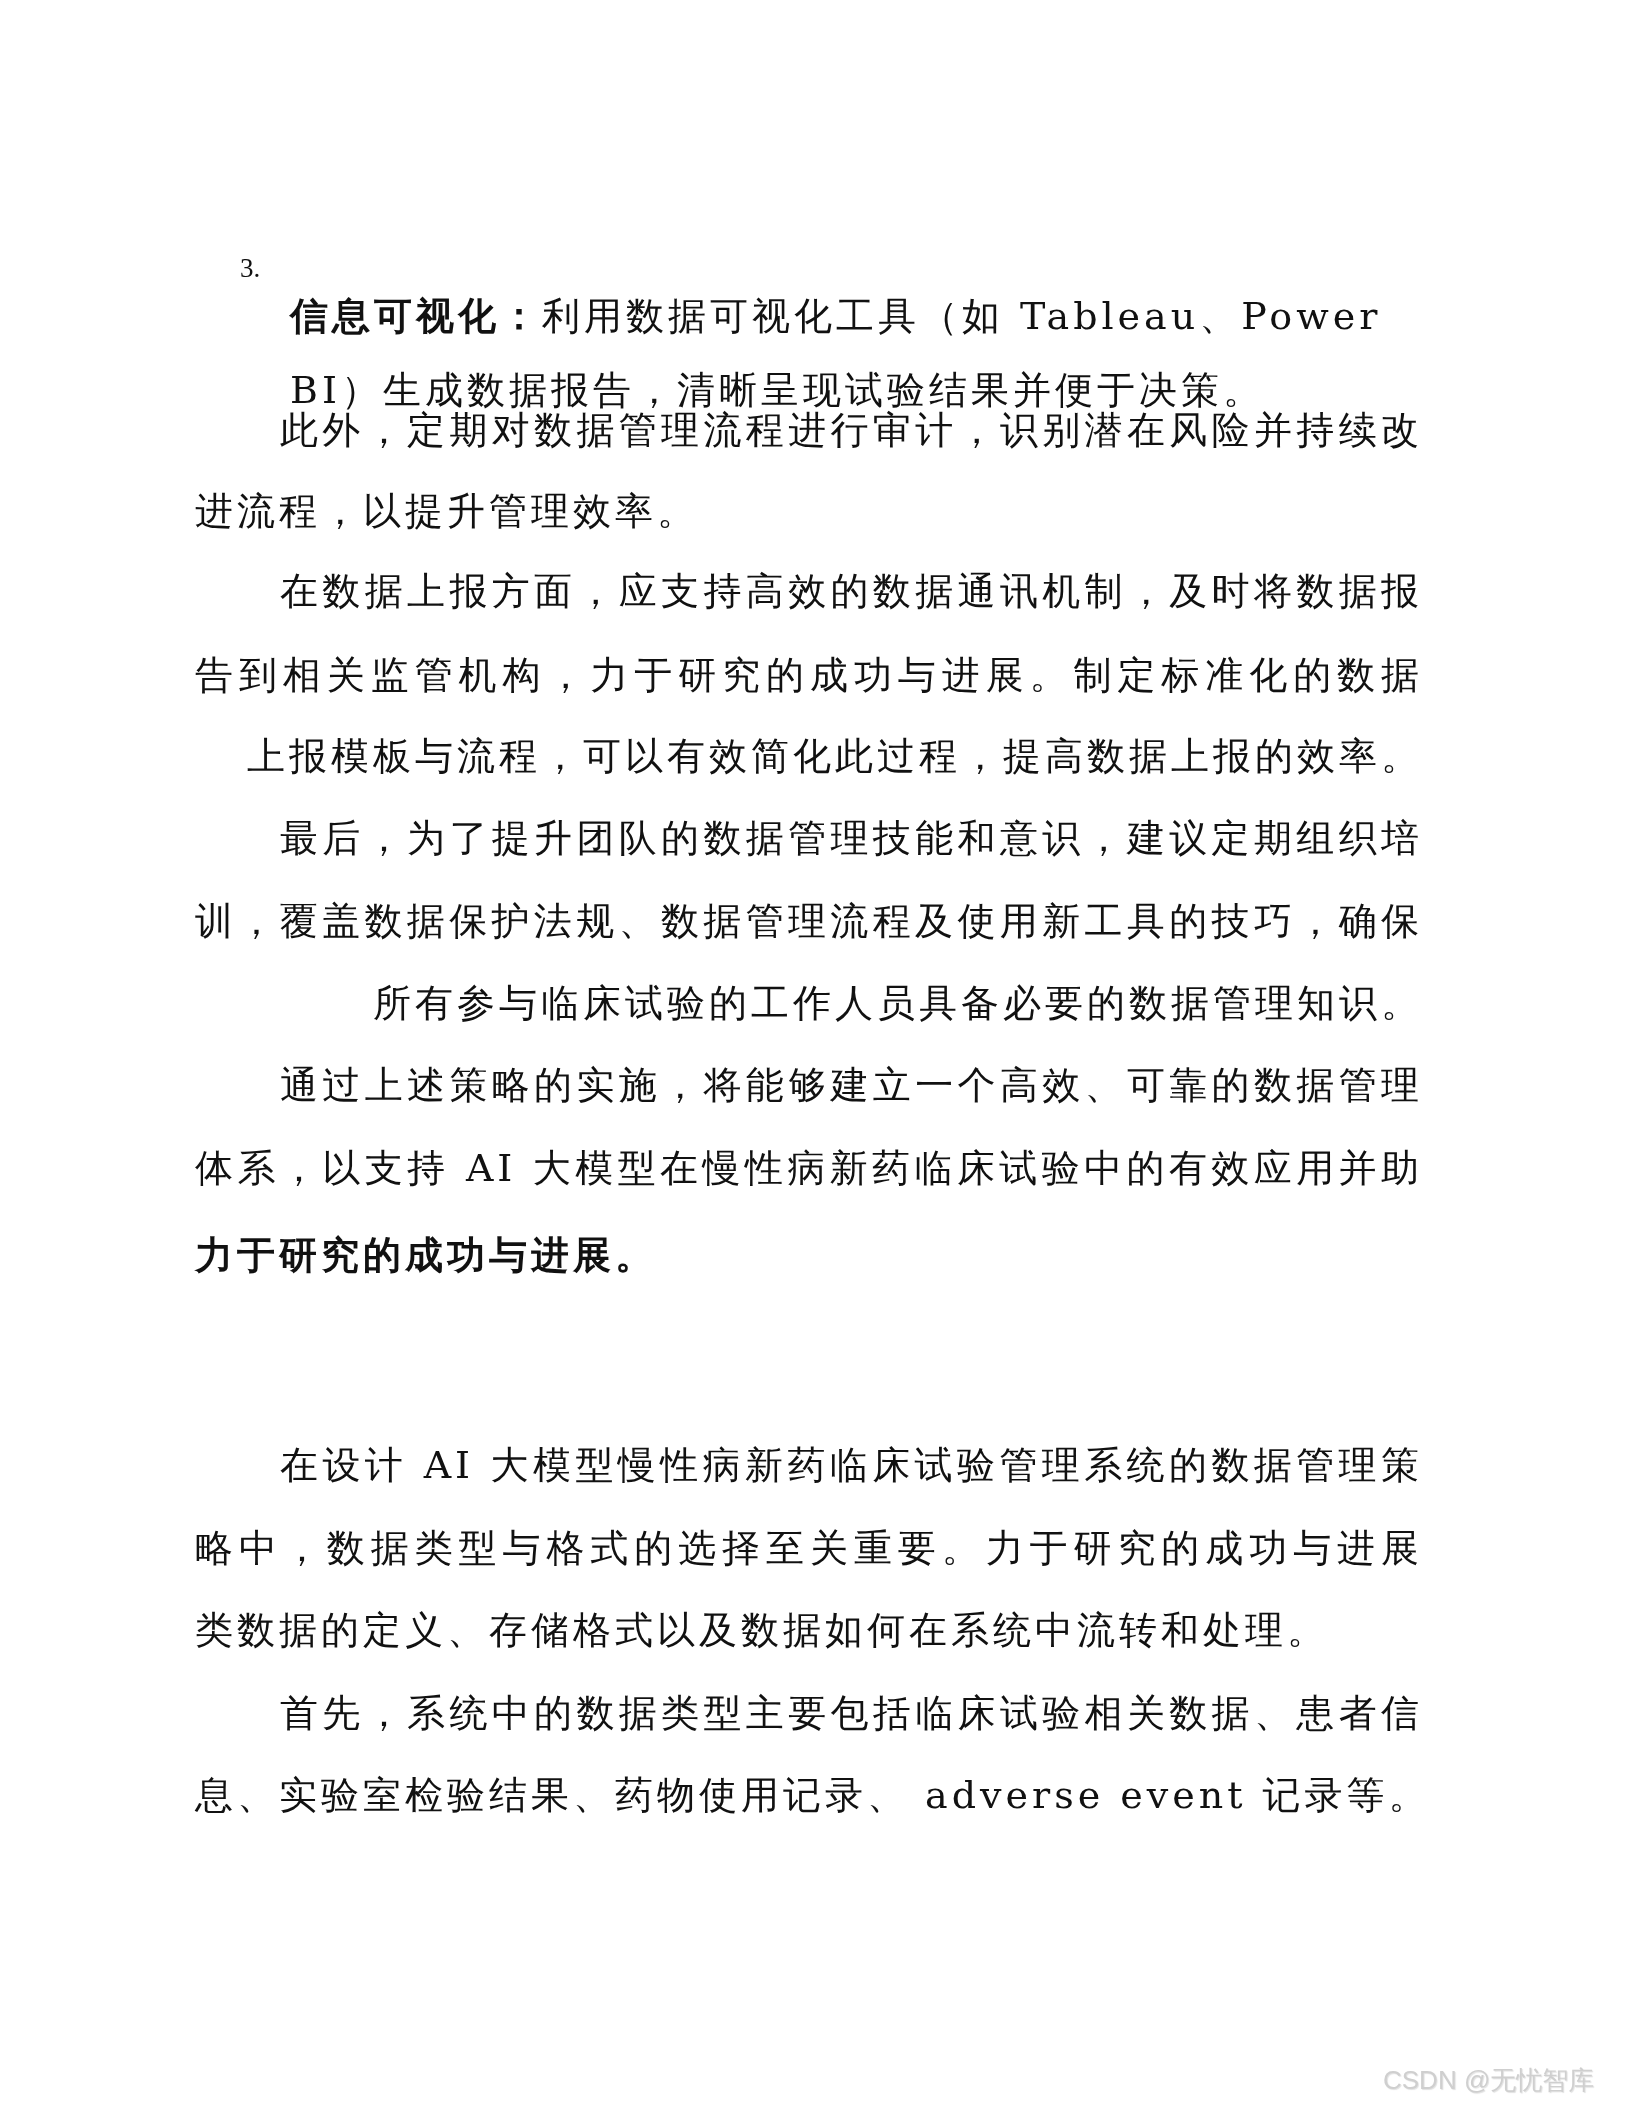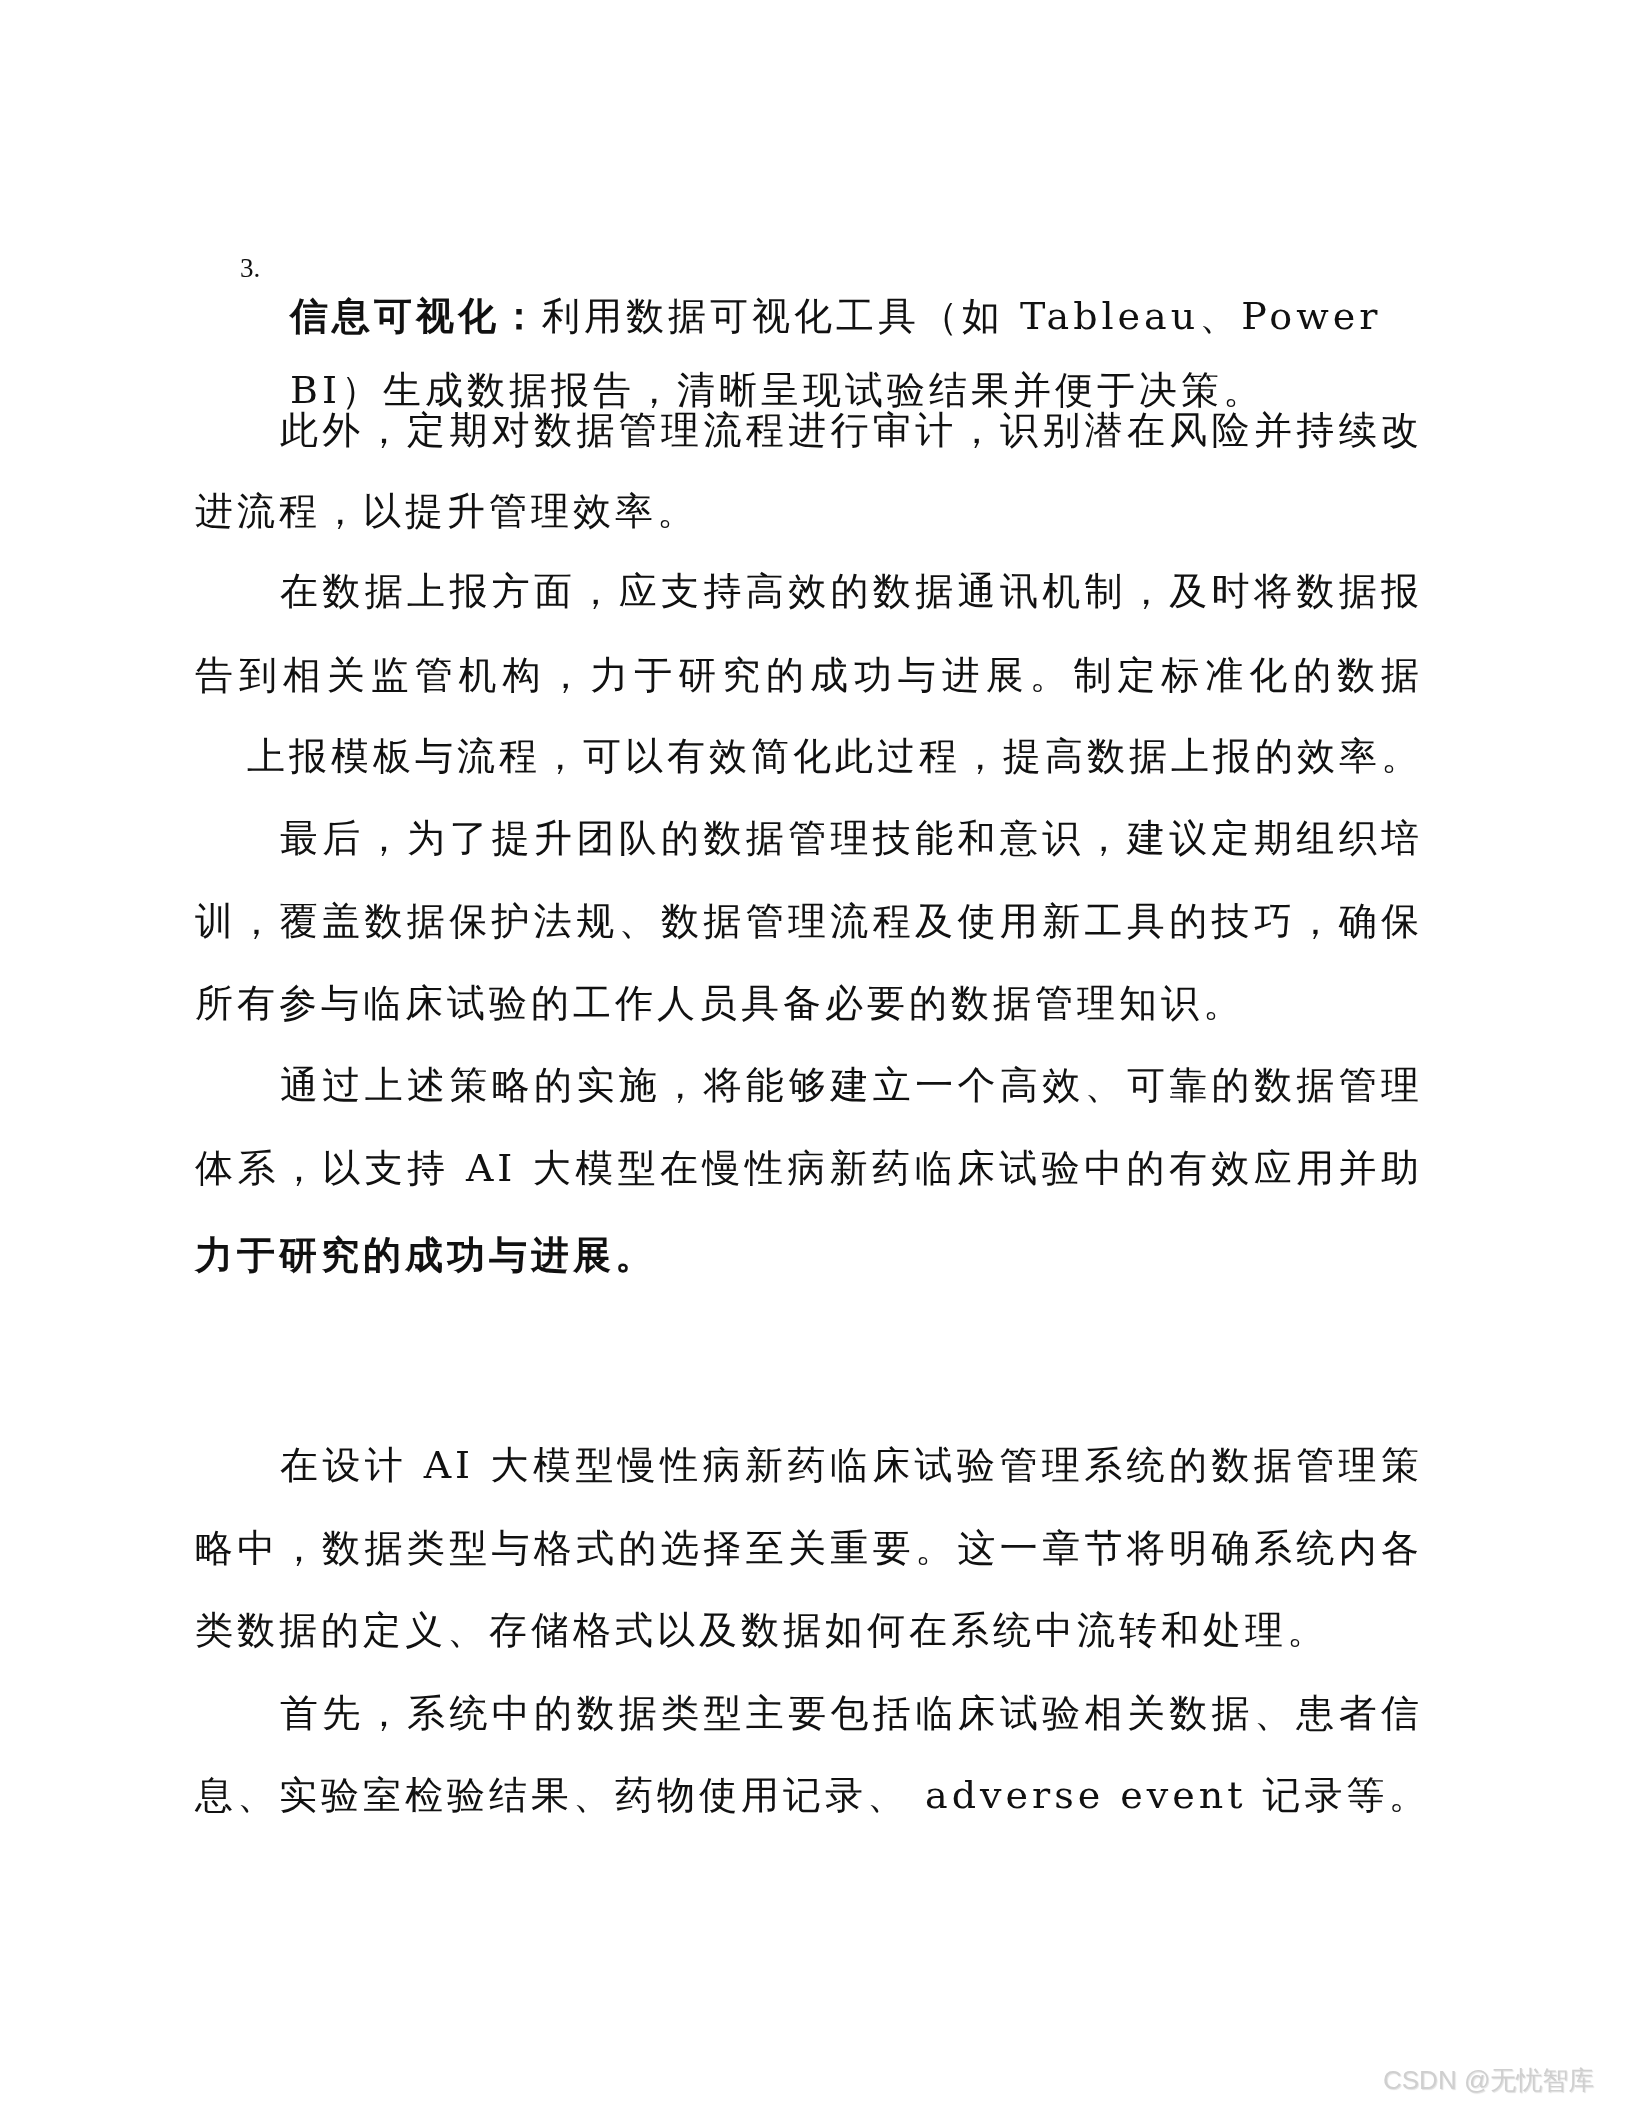--- a/index.html
+++ b/index.html
@@ -100,33 +100,33 @@
 
   <div>
     <div class="line indent justify" style="top:559px;">在数据上报方面，应支持高效的数据通讯机制，及时将数据报</div>
     <div class="line justify" style="top:643px;">告到相关监管机构，力于研究的成功与进展。制定标准化的数据</div>
     <div class="line" style="top:724px;text-align:right;">上报模板与流程，可以有效简化此过程，提高数据上报的效率。</div>
   </div>
 
   <div>
     <div class="line indent justify" style="top:806px;">最后，为了提升团队的数据管理技能和意识，建议定期组织培</div>
     <div class="line justify" style="top:889px;">训，覆盖数据保护法规、数据管理流程及使用新工具的技巧，确保</div>
-    <div class="line" style="top:971px;">所有参与临床试验的工作人员具备必要的数据管理知识。</div>
+    <div class="line" style="top:971px;text-align:right;">所有参与临床试验的工作人员具备必要的数据管理知识。</div>
   </div>
 
   <div>
     <div class="line indent justify" style="top:1053px;">通过上述策略的实施，将能够建立一个高效、可靠的数据管理</div>
     <div class="line justify" style="top:1136px;">体系，以支持 AI 大模型在慢性病新药临床试验中的有效应用并助</div>
     <div class="line" style="top:1223px;font-weight:bold;">力于研究的成功与进展。</div>
   </div>
 
 
   <div>
     <div class="line indent justify" style="top:1433px;">在设计 AI 大模型慢性病新药临床试验管理系统的数据管理策</div>
-    <div class="line justify" style="top:1516px;">略中，数据类型与格式的选择至关重要。这一章节将明确系统内各</div>
+    <div class="line justify" style="top:1516px;">略中，数据类型与格式的选择至关重要。力于研究的成功与进展</div>
     <div class="line" style="top:1598px;">类数据的定义、存储格式以及数据如何在系统中流转和处理。</div>
   </div>
 
   <div>
     <div class="line indent justify" style="top:1681px;">首先，系统中的数据类型主要包括临床试验相关数据、患者信</div>
     <div class="line" style="top:1763px;">息、实验室检验结果、药物使用记录、 adverse event 记录等。</div>
   </div>
 
   <div class="watermark">CSDN @无忧智库</div>
 

